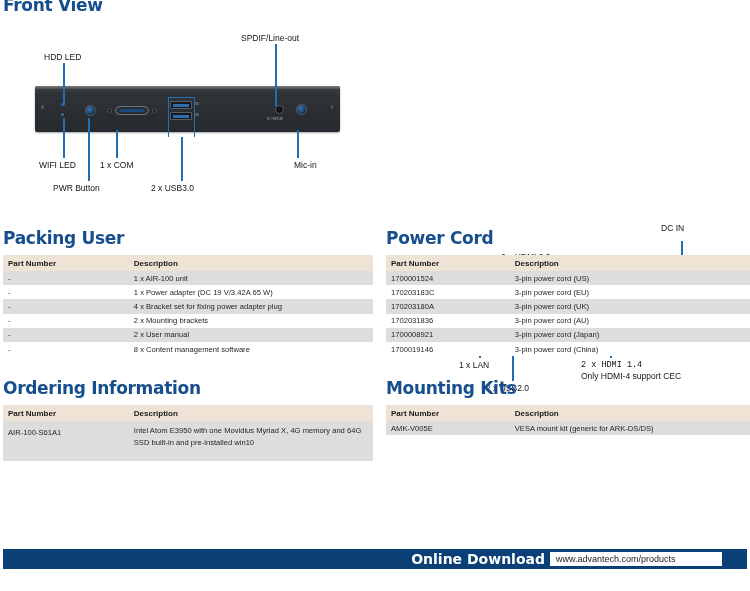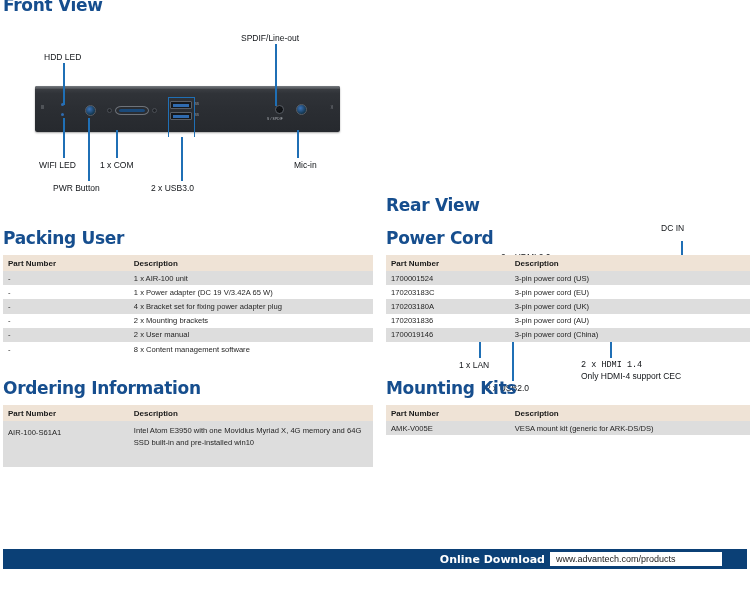--- a/index.html
+++ b/index.html
@@ -126,21 +126,21 @@
     left: 3px; right: 3px;
     height: 20px;
     background: #0B4076;
     display: flex;
     align-items: center;
     justify-content: flex-end;
     padding-right: 25px;
   }
   .dl-label {
     color: #ffffff;
-    font-size: 11px;
+    font-size: 14px;
     font-weight: bold;
     margin-right: 5px;
     font-family: "DejaVu Sans", sans-serif;
   }
   .dl-field {
     background: #ffffff;
     color: #1a1a1a;
     font-size: 9px;
     padding: 2px 6px;
     min-width: 172px;
@@ -205,21 +205,20 @@
 
     <div class="callout" style="left:50px; top:183px;">PWR Button</div>
     <div class="lead lead-v" style="left:85px; top:118px; height:63px;"></div>
 
     <div class="callout" style="left:148px; top:183px;">2 x USB3.0</div>
     <div class="bracket" style="left:165px; top:97px; width:27px; height:40px;"></div>
     <div class="lead lead-v" style="left:178px; top:137px; height:44px;"></div>
   </div>
 
   <div class="col-right view-block" style="top:0;">
-    <div class="sec-title view-title">Rear View</div>
 
     <div class="chassis" style="left:25px; top:86px; width:312px; height:46px;">
 
       <div class="screwhole" style="left:10px; top:14px; width:9px; height:9px;"></div>
       <div class="silk silk-sm" style="left:8px; top:27px;">ANT</div>
 
       <div class="screwhole" style="right:10px; top:14px; width:9px; height:9px;"></div>
       <div class="silk silk-sm" style="right:8px; top:27px;">ANT</div>
 
       <div class="silk silk-sm" style="left:45px; top:12px;">LAN</div>
@@ -335,40 +334,44 @@
         </tr>
         <tr>
           <td>170203180A</td>
           <td>3-pin power cord (UK)</td>
         </tr>
         <tr>
           <td>1702031836</td>
           <td>3-pin power cord (AU)</td>
         </tr>
         <tr>
+          <td>1700008921</td>
+          <td>3-pin power cord (Japan)</td>
+        </tr>
+        <tr>
           <td>1700019146</td>
           <td>3-pin power cord (China)</td>
         </tr>
       </tbody>
     </table>
   </div>
 
   <div class="col-left" style="top:378px;">
     <div class="sec-title">Ordering Information</div>
     <table class="spec" style="margin-top:7px;">
       <thead>
         <tr>
           <th class="col-pn">Part Number</th>
           <th>Description</th>
         </tr>
       </thead>
       <tbody>
         <tr>
           <td style="padding-top:7px;">AIR-100-S61A1</td>
-          <td style="padding-top:4px; padding-bottom:18px; line-height:1.55;">Intel Atom E3950 with one Movidius Myriad X, 4G memory and 64G SSD built-in and pre-installed win10</td>
+          <td style="padding-top:4px; padding-bottom:12px; line-height:1.55;">Intel Atom E3950 with one Movidius Myriad X, 4G memory and 64G SSD built-in and pre-installed win10</td>
         </tr>
       </tbody>
     </table>
   </div>
 
   <div class="col-right" style="top:378px;">
     <div class="sec-title">Mounting Kits</div>
     <table class="spec" style="margin-top:7px;">
       <thead>
         <tr>

